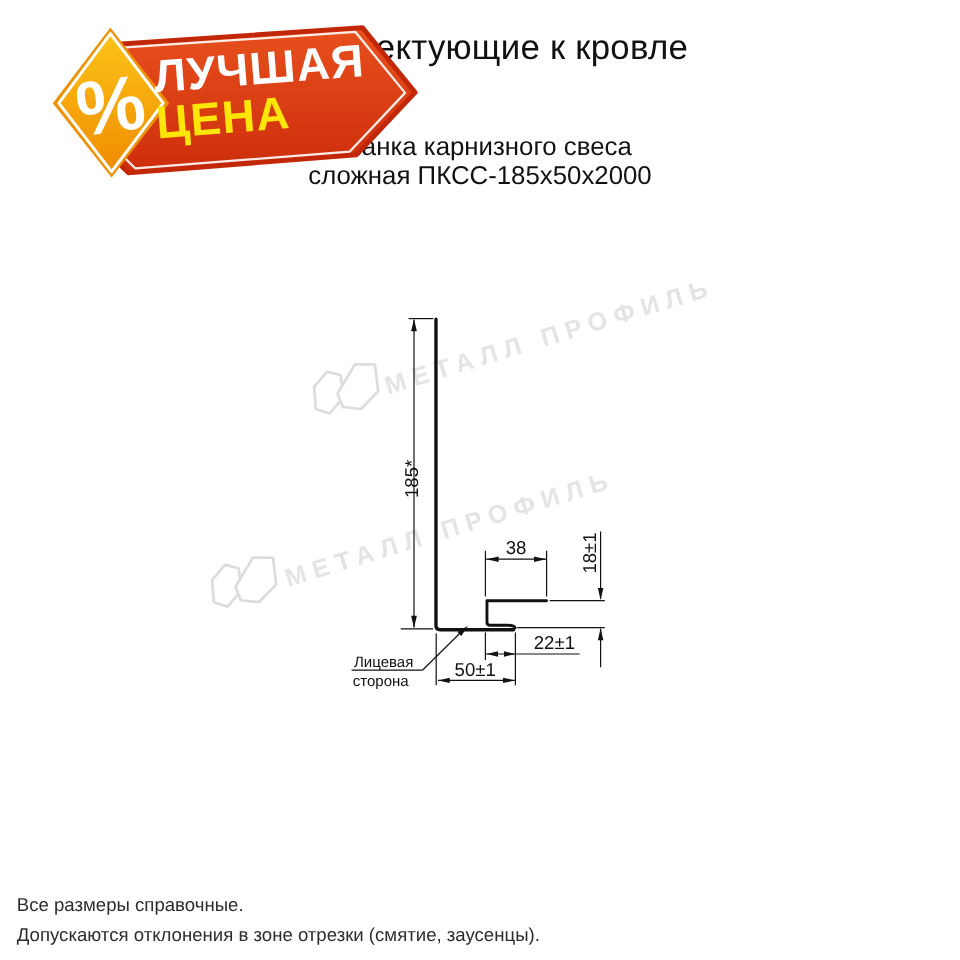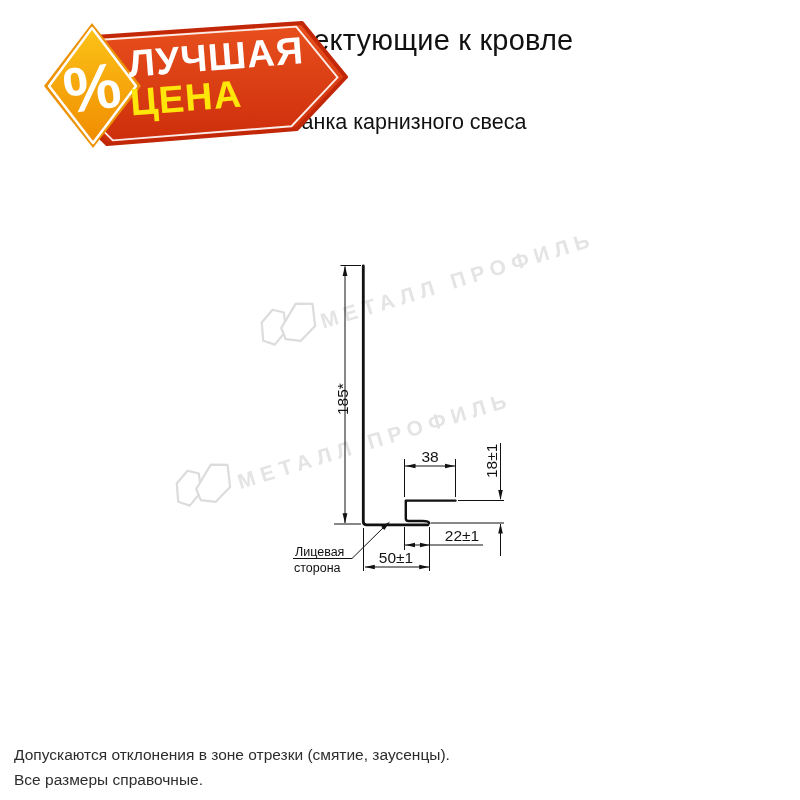--- a/index.html
+++ b/index.html
@@ -28,20 +28,21 @@
   .thin{stroke:#111;stroke-width:1;fill:none;}
   .thick{stroke:#111;fill:none;stroke-linecap:round;stroke-linejoin:round;}
   .badge-big-text{font-family:"Liberation Sans",sans-serif;font-weight:bold;}
 </style>
 </head>
 <body>
 
 <div class="page-title">Комплектующие к кровле</div>
 <div class="subtitle">
   <div>Планка карнизного свеса</div>
+  <div>сложная ПКСС-185х50х2000</div>
 </div>
 
 <svg class="drawing-svg" width="800" height="800" viewBox="0 0 800 800">
 
   <g transform="translate(265,357) rotate(-17)">
     <g transform="translate(0,-48)" fill="#ffffff" stroke="#dcdcdc" stroke-width="2.2" stroke-linejoin="round">
       <path d="M3,32 L7,14 L21,5 L31,11 L28,29 L13,39 Z"></path>
       <path d="M24,25 L45,6 L61,11 L57,33 L39,43 L25,37 Z"></path>
     </g>
     <text class="wm-text" x="64" y="-10">МЕТАЛЛ ПРОФИЛЬ</text>
@@ -131,15 +132,15 @@
 
   <path d="M77,8 L126,71 L78,133 L29,71 Z" fill="#ee9205" stroke-linejoin="round"></path>
   <path d="M77,13 L121,71 L78,128 L34,71 Z" fill="url(#gradDiamond)" stroke="#ffffff" stroke-width="2.5" stroke-linejoin="round"></path>
   <text class="badge-big-text" x="77" y="95" font-size="64" fill="#ffffff" text-anchor="middle" transform="rotate(-8,77,72)">%</text>
 
   <text class="badge-big-text" x="202" y="55" font-size="38" letter-spacing="1" fill="#ffffff" text-anchor="middle" transform="rotate(-4.5,202,55)">ЛУЧШАЯ</text>
   <text class="badge-big-text" x="172" y="96" font-size="38" letter-spacing="1" fill="#ffe60a" text-anchor="middle" transform="rotate(-4.5,172,96)">ЦЕНА</text>
 </svg>
 
 <div class="footer">
+  <div>Все размеры справочные.</div>
   <div>Допускаются отклонения в зоне отрезки (смятие, заусенцы).</div>
-  <div>Все размеры справочные.</div>
 </div>
 
 </body></html>

